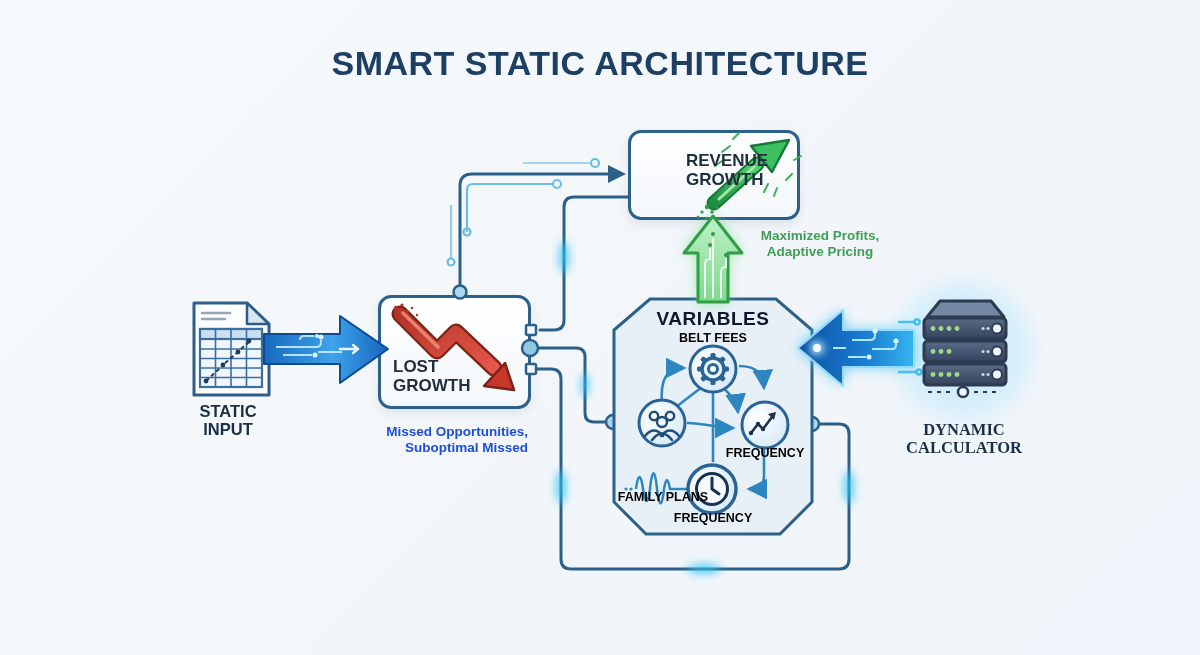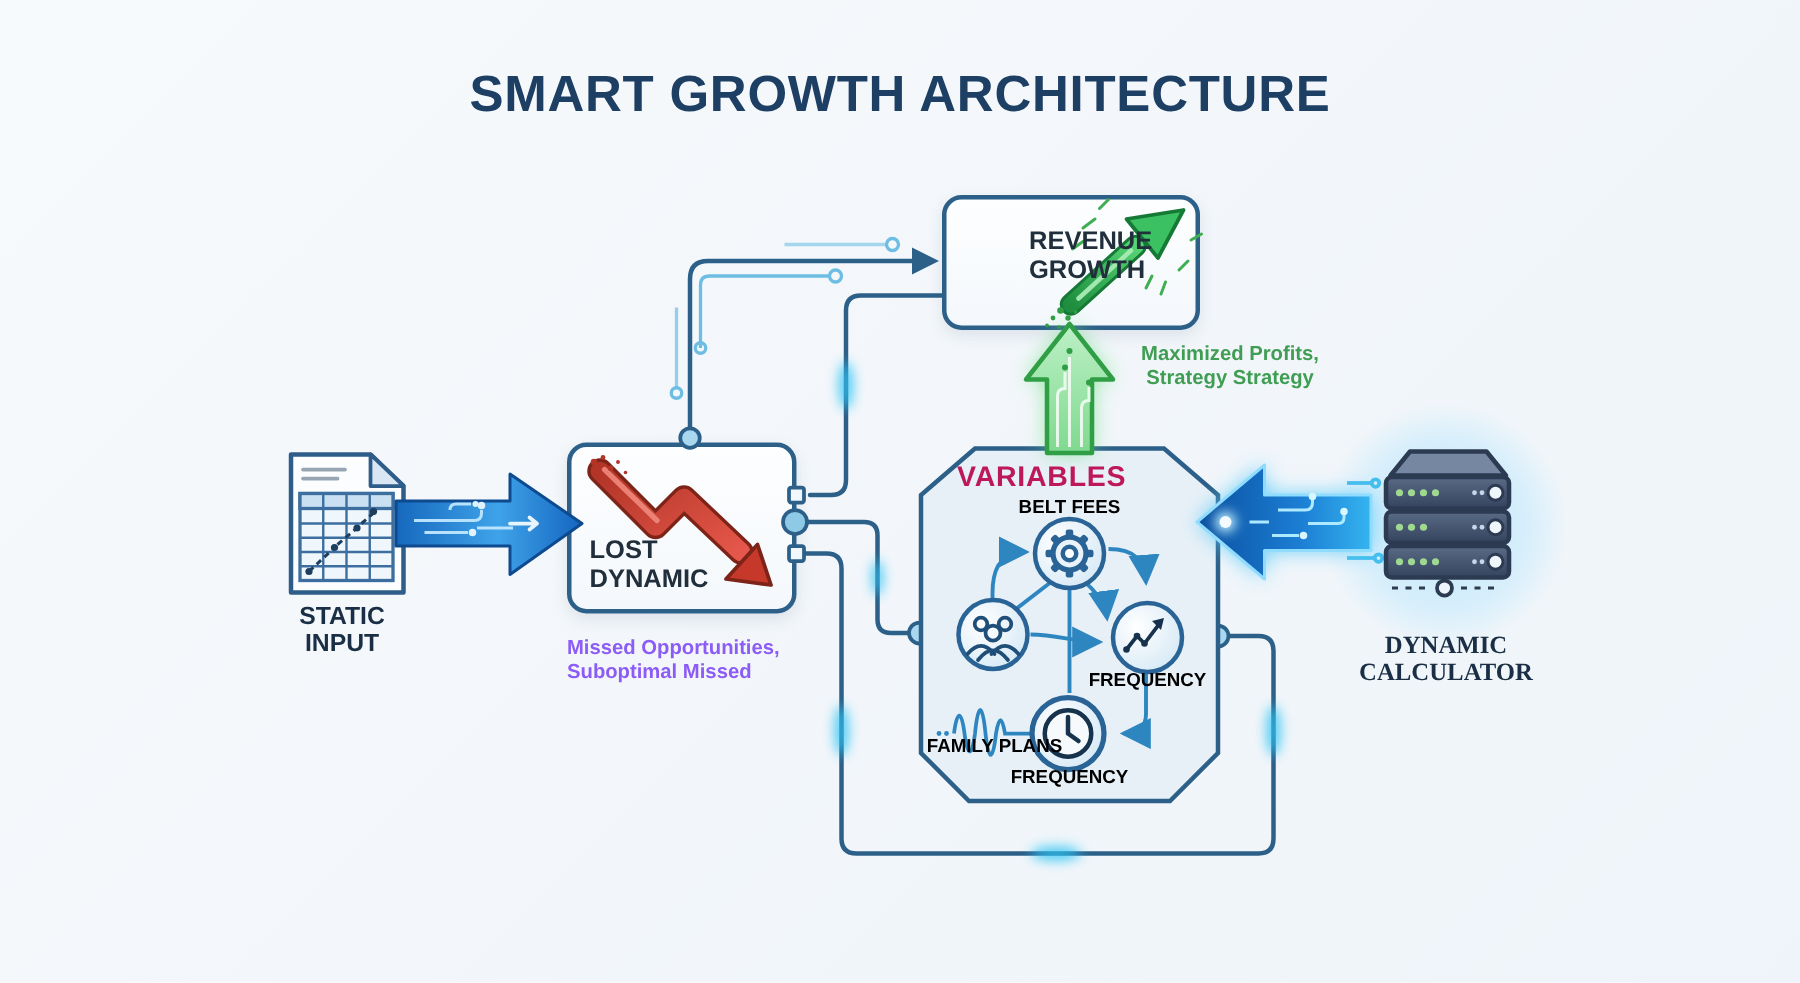--- a/index.html
+++ b/index.html
@@ -11,34 +11,34 @@
   .box{border:3px solid #2d6089;border-radius:13px;background:linear-gradient(180deg,#fdfeff 0%,#f4f8fc 100%);
        box-shadow:0 4px 10px rgba(30,60,90,.10);z-index:1;}
   #revenue-growth-box{left:628px;top:130px;width:166px;height:84px;}
   #lost-revenue-box{left:378px;top:295px;width:147px;height:108px;}
   .node-label{font-weight:bold;color:#212f3c;z-index:3;}
   #revenue-growth-label{left:639px;top:151px;width:96px;font-size:17px;line-height:19px;margin-left:47px;}
   #lost-revenue-label{left:393px;top:357px;width:90px;font-size:17px;line-height:19px;}
   #static-input-label{left:186px;top:402px;width:84px;font-size:16.5px;line-height:18px;text-align:center;color:#1a2f45;}
   #dynamic-calculator-label{left:903px;top:421px;width:122px;font-size:16.5px;line-height:18px;text-align:center;color:#1a2f45;font-family:Liberation Serif, serif;}
   .caption{font-size:13.5px;font-weight:bold;line-height:15.5px;z-index:3;}
-  #lost-caption{left:378px;top:424px;width:150px;text-align:left;color:#8b5cf6;}
+  #lost-caption{left:378px;top:424px;width:150px;text-align:right;color:#1d4ed8;}
   #growth-caption{left:750px;top:228px;width:140px;text-align:center;color:#3f9e53;}
-  #variables-label{left:638px;top:308px;width:150px;font-size:19px;font-weight:bold;color:#be185d;letter-spacing:.5px;z-index:3;}
+  #variables-label{left:638px;top:308px;width:150px;text-align:center;font-size:19px;font-weight:bold;color:#0f172a;letter-spacing:.5px;z-index:3;}
   .var-label{font-size:12.5px;font-weight:bold;color:#000000;text-align:center;z-index:3;}
   #belt-fees-label{left:663px;top:331px;width:100px;}
   #family-plans-label{left:612px;top:446px;width:102px;margin-top:44px;}
   #frequency-right-label{left:714px;top:446px;width:102px;}
   #frequency-bottom-label{left:662px;top:511px;width:102px;}
   #diagram-svg{left:0;top:0;z-index:2;}
 </style>
 </head>
 <body>
 
-<div class="abs" id="title">SMART GROWTH ARCHITECTURE</div>
+<div class="abs" id="title">SMART STATIC ARCHITECTURE</div>
 
 <div class="abs box" id="revenue-growth-box"></div>
 <div class="abs box" id="lost-revenue-box"></div>
 
 <svg class="abs" id="diagram-svg" width="1200" height="655" viewBox="0 0 1200 655">
   <defs>
     <linearGradient id="gArrowR" x1="0" y1="0" x2="1" y2="0">
       <stop offset="0" stop-color="#1668bd"></stop>
         <stop offset=".55" stop-color="#3fa3e9"></stop>
         <stop offset="1" stop-color="#1565c0"></stop>
@@ -337,30 +337,30 @@
         <path d="M733,139 L739,133"></path>
       <path d="M764,192 L768,184"></path>
         <path d="M774,196 L777,188"></path>
         <path d="M786,180 L792,174"></path>
         <path d="M794,160 L801,156"></path>
     </g>
   </g>
 </svg>
 
 <div class="abs node-label" id="revenue-growth-label">REVENUE GROWTH</div>
-<div class="abs node-label" id="lost-revenue-label">LOST DYNAMIC</div>
+<div class="abs node-label" id="lost-revenue-label">LOST GROWTH</div>
 <div class="abs node-label" id="static-input-label">STATIC INPUT</div>
 <div class="abs node-label" id="dynamic-calculator-label">DYNAMIC CALCULATOR</div>
 
 <div class="abs caption" id="lost-caption">
   <div>Missed Opportunities,</div>
   <div>Suboptimal Missed</div>
 </div>
 <div class="abs caption" id="growth-caption">
   <div>Maximized Profits,</div>
-  <div>Strategy Strategy</div>
+  <div>Adaptive Pricing</div>
 </div>
 
 <div class="abs" id="variables-label">VARIABLES</div>
 <div class="abs var-label" id="belt-fees-label">BELT FEES</div>
 <div class="abs var-label" id="family-plans-label">FAMILY PLANS</div>
 <div class="abs var-label" id="frequency-right-label">FREQUENCY</div>
 <div class="abs var-label" id="frequency-bottom-label">FREQUENCY</div>
 
 </body></html>

